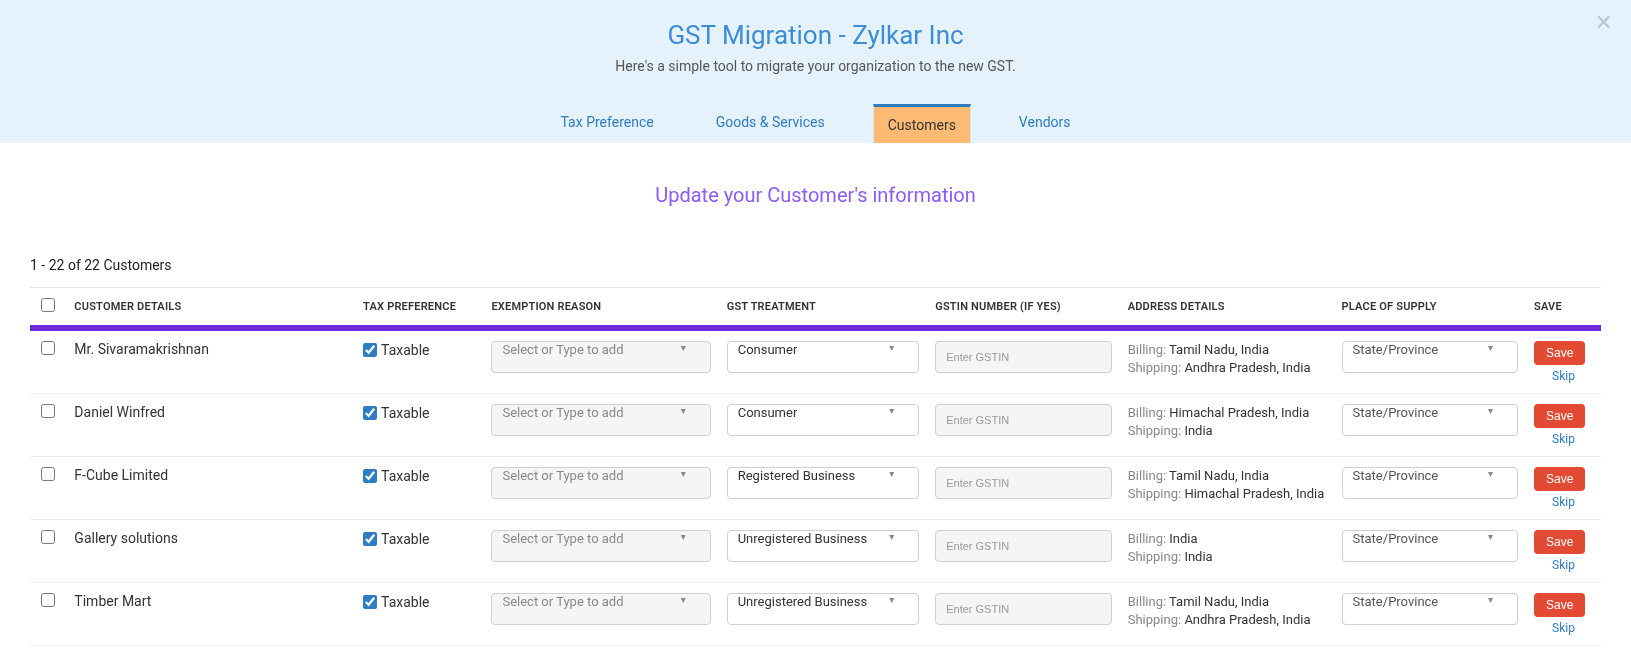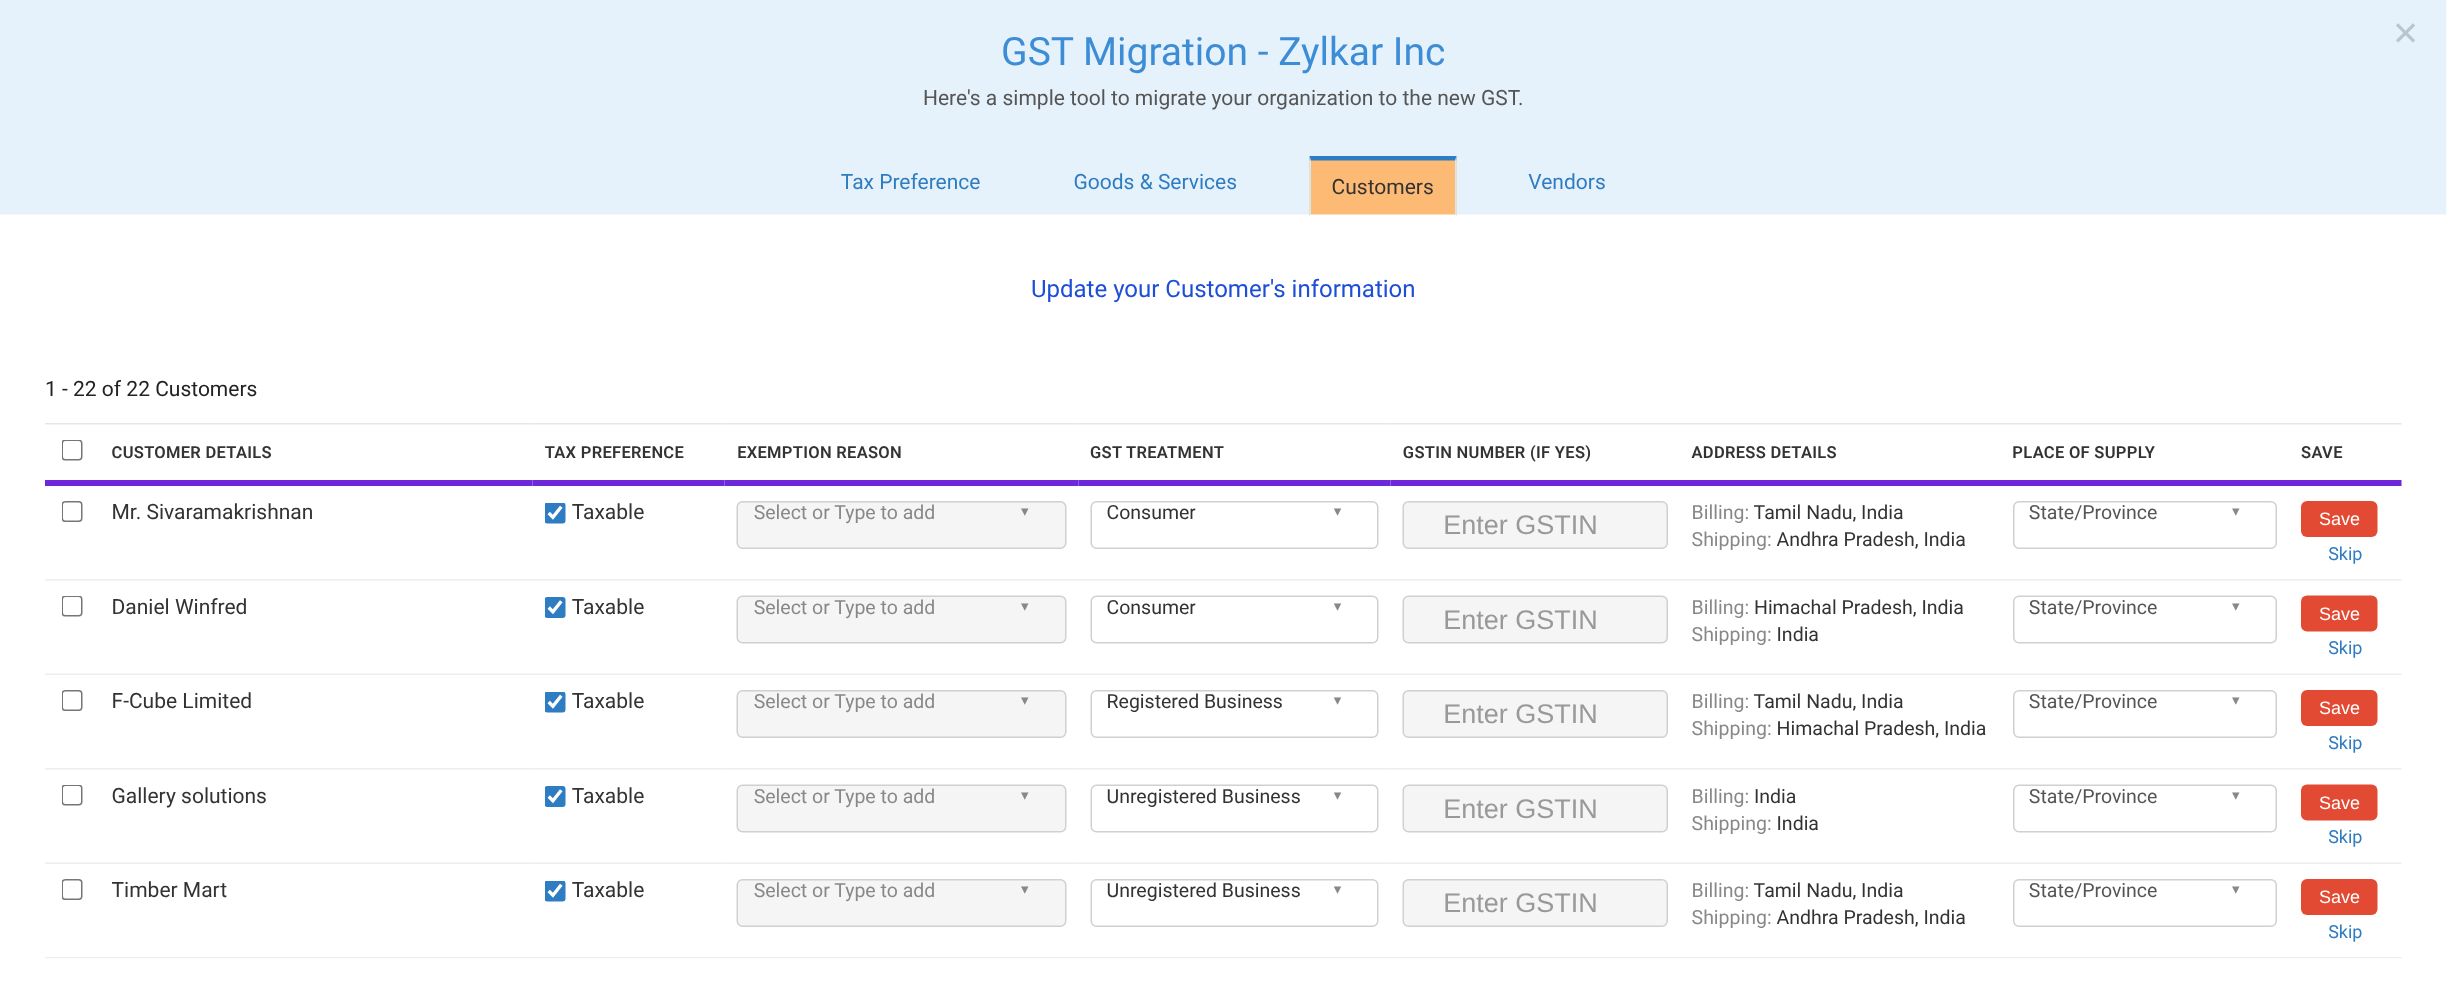--- a/index.html
+++ b/index.html
@@ -4,42 +4,42 @@
 <style>
   * { box-sizing: border-box; margin: 0; padding: 0; }
   body { font-family: -apple-system, BlinkMacSystemFont, "Segoe UI", Roboto, Helvetica, Arial, sans-serif; background: #fff; color: #333; }
   .header { background: #e6f2fb; padding: 20px 0 0 0; position: relative; }
   .close-x { position: absolute; top: 10px; right: 18px; font-size: 22px; color: #b9c6d0; cursor: pointer; font-weight: 300; }
   .title { text-align: center; color: #3d8dd6; font-size: 26px; font-weight: 400; }
   .subtitle { text-align: center; color: #555; font-size: 14px; margin-top: 8px; }
   .tabs { display: flex; justify-content: center; gap: 34px; margin-top: 30px; }
   .tab { padding: 10px 14px; font-size: 14px; color: #2e7cc2; cursor: pointer; position: relative; }
   .tab.active { background: #fdba74; color: #333; border-top: 3px solid #2e7cc2; border-left: 1px solid #dce6ed; border-right: 1px solid #dce6ed; border-bottom: 1px solid #fff; margin-bottom: -1px; }
-  .section-title { text-align: center; font-size: 16px; font-weight: 400; color: #1d4ed8; margin: 40px 0 50px; }
+  .section-title { text-align: center; font-size: 20px; font-weight: 400; color: #8b5cf6; margin: 40px 0 50px; }
   .content { padding: 0 30px; }
   .count-text { font-size: 14px; color: #222; margin-bottom: 14px; }
   table { width: 100%; border-collapse: collapse; }
-  th { text-align: left; font-size: 11px; font-weight: 600; color: #333; text-transform: uppercase; padding: 10px 8px; border-top: 1px solid #e7e7e7; border-bottom: 4px solid #6d28d9; letter-spacing: 0.2px; }
+  th { text-align: left; font-size: 11px; font-weight: 600; color: #333; text-transform: uppercase; padding: 10px 8px; border-top: 1px solid #e7e7e7; border-bottom: 6px solid #6d28d9; letter-spacing: 0.2px; }
   td { padding: 10px 8px; font-size: 14px; color: #333; vertical-align: top; border-bottom: 1px solid #eee; }
   .col-check { width: 34px; text-align: center; }
   .col-customer { width: 270px; }
   .col-taxpref { width: 120px; }
   .col-exemption { width: 220px; }
   .col-gsttreat { width: 195px; }
   .col-gstin { width: 180px; }
   .col-address { width: 200px; }
   .col-place { width: 180px; }
   .col-save { width: 70px; text-align: left; }
   input[type=checkbox] { width: 14px; height: 14px; cursor: pointer; }
   .tax-checkbox { accent-color: #2e7cc2; margin-right: 4px; vertical-align: middle; }
   .tax-label { vertical-align: middle; margin-top: 22px; }
   .select-box { width: 100%; height: 32px; border: 1px solid #d0d0d0; border-radius: 4px; background: #f5f5f5; color: #888; font-size: 13px; padding: 0 24px 0 10px; position: relative; display: flex; align-items: flex-start; justify-content: space-between; cursor: pointer; }
   .select-box.white { background: #fff; color: #333; }
   .select-box .caret { color: #888; font-size: 10px; }
-  .text-input { width: 100%; height: 32px; border: 1px solid #d0d0d0; border-radius: 4px; background: #f5f5f5; color: #888; font-size: 18px; padding: 0 26px; }
+  .text-input { width: 100%; height: 32px; border: 1px solid #d0d0d0; border-radius: 4px; background: #f5f5f5; color: #888; font-size: 11px; padding: 0 10px; }
   .text-input::placeholder { color: #999; }
   .addr-line { font-size: 13px; color: #333; line-height: 1.4; }
   .addr-label { color: #888; }
   .save-btn { background: #e24a33; color: #fff; border: none; border-radius: 4px; padding: 5px 12px; font-size: 12px; cursor: pointer; display: block; margin-bottom: 4px; }
   .skip-link { color: #2e7cc2; font-size: 12px; cursor: pointer; text-align: center; display: block; }
   .truncate { white-space: nowrap; overflow: hidden; text-overflow: ellipsis; max-width: 140px; }
 </style>
 </head>
 <body>
 

